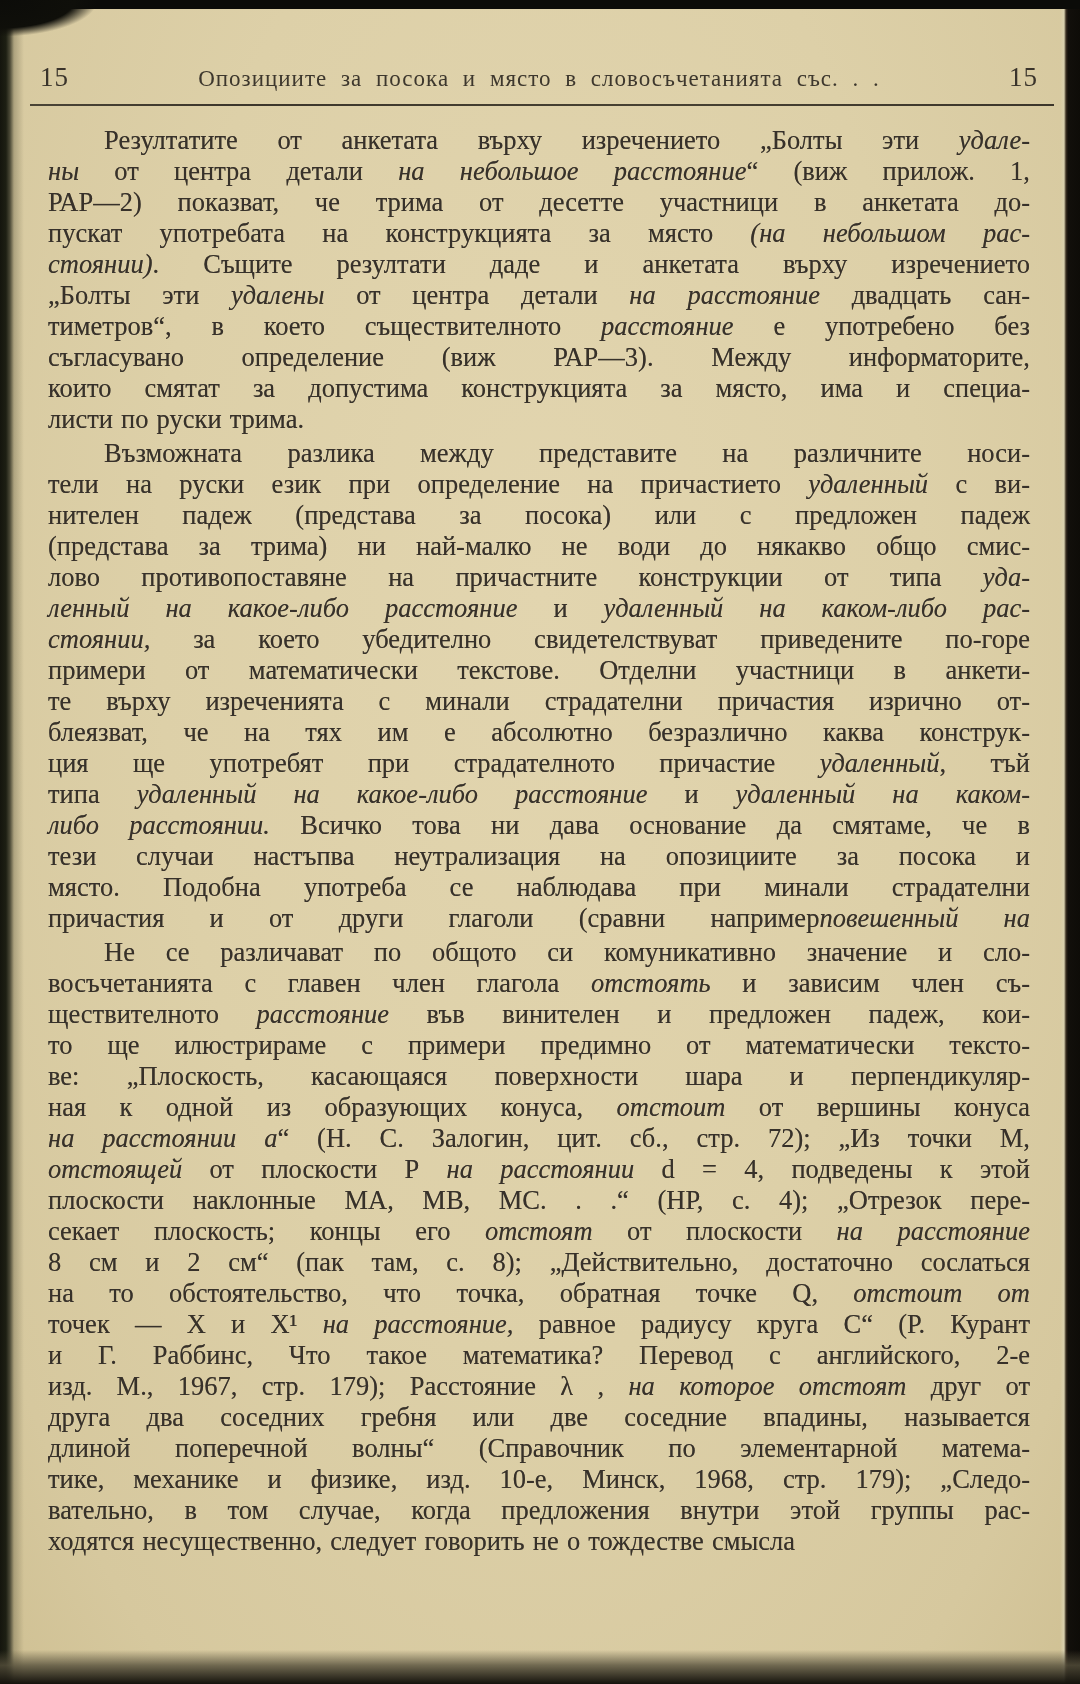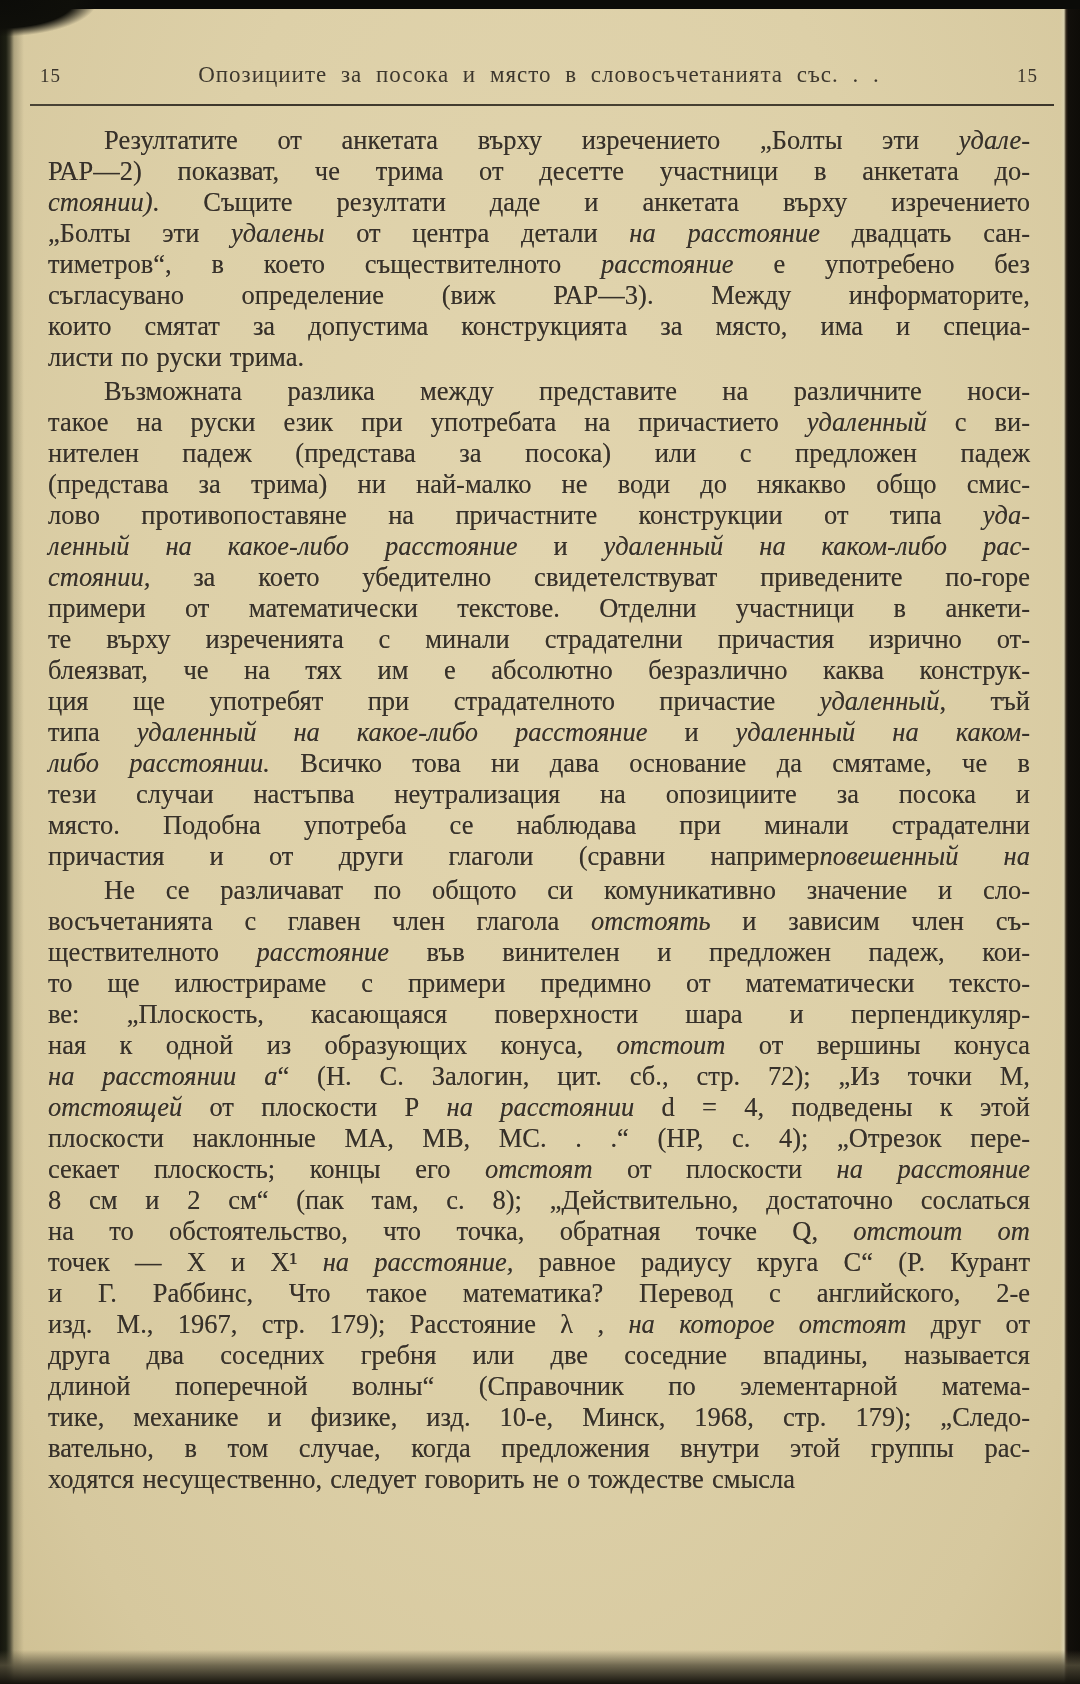--- a/index.html
+++ b/index.html
@@ -24,21 +24,21 @@
     background:linear-gradient(270deg,#0e0c08 0px,#120f0b 12px,#3a2f22 14px,#d9d1af 16px,rgba(0,0,0,0) 20px);}
   .edge-bottom{position:absolute;bottom:0;left:0;right:0;height:34px;
     background:linear-gradient(180deg,rgba(54,50,38,0) 0%,rgba(86,80,60,.8) 45%,#14120c 100%);}
 
   
   .header{
     position:absolute;top:62px;left:40px;right:42px;
     display:flex;align-items:baseline;
     color:#3a342b;
   }
-  .pageno{font-size:19px;letter-spacing:1px;}
+  .pageno{font-size:27px;letter-spacing:1px;}
   .header-title{
     flex:1;text-align:center;
     font-size:23px;letter-spacing:1px;word-spacing:7px;
     color:#3d372d;
   }
   .header-rule{
     position:absolute;top:104px;left:30px;right:26px;height:2px;
     background:linear-gradient(90deg,#4a4436 0%,#3c362b 20%,#474132 60%,#3c362b 100%);
   }
 
@@ -69,31 +69,33 @@
   <div class="header">
     <span class="pageno">15</span>
     <span class="header-title">Опозициите за посока и място в словосъчетанията със. . .</span>
     <span class="pageno">15</span>
   </div>
   <div class="header-rule"></div>
 
   <div class="page-body">
       <div class="paragraph">
         <div class="line line-first"><span>Резултатите от анкетата върху изречението „Болты эти </span><span class="em">удале-</span></div>
+        <div class="line"><span class="em">ны</span><span> от центра детали </span><span class="em">на небольшое расстояние</span><span>“ (виж прилож. 1,</span></div>
         <div class="line"><span>РАР—2) показват, че трима от десетте участници в анкетата до-</span></div>
+        <div class="line"><span>пускат употребата на конструкцията за място </span><span class="em">(на небольшом рас-</span></div>
         <div class="line"><span class="em">стоянии)</span><span>. Същите резултати даде и анкетата върху изречението</span></div>
         <div class="line"><span>„Болты эти </span><span class="em">удалены</span><span> от центра детали </span><span class="em">на расстояние</span><span> двадцать сан-</span></div>
         <div class="line"><span>тиметров“, в което съществителното </span><span class="em">расстояние</span><span> е употребено без</span></div>
         <div class="line"><span>съгласувано определение (виж РАР—3). Между информаторите,</span></div>
         <div class="line"><span>които смятат за допустима конструкцията за място, има и специа-</span></div>
         <div class="line line-end"><span>листи по руски трима.</span></div>
       </div>
       <div class="paragraph">
         <div class="line line-first"><span>Възможната разлика между представите на различните носи-</span></div>
-        <div class="line"><span>такое на руски език при употребата на причастието </span><span class="em">удаленный</span><span> с ви-</span></div>
+        <div class="line"><span>тели на руски език при определение на причастието </span><span class="em">удаленный</span><span> с ви-</span></div>
         <div class="line"><span>нителен падеж (представа за посока) или с предложен падеж</span></div>
         <div class="line"><span>(представа за трима) ни най-малко не води до някакво общо смис-</span></div>
         <div class="line"><span>лово противопоставяне на причастните конструкции от типа </span><span class="em">уда-</span></div>
         <div class="line"><span class="em">ленный на какое-либо расстояние</span><span> и </span><span class="em">удаленный на каком-либо рас-</span></div>
         <div class="line"><span class="em">стоянии,</span><span> за което убедително свидетелствуват приведените по-горе</span></div>
         <div class="line"><span>примери от математически текстове. Отделни участници в анкети-</span></div>
         <div class="line"><span>те върху изреченията с минали страдателни причастия изрично от-</span></div>
         <div class="line"><span>блеязват, че на тях им е абсолютно безразлично каква конструк-</span></div>
         <div class="line"><span>ция ще употребят при страдателното причастие </span><span class="em">удаленный</span><span>, тъй</span></div>
         <div class="line"><span>типа </span><span class="em">удаленный на какое-либо расстояние</span><span> и </span><span class="em">удаленный на каком-</span></div>

